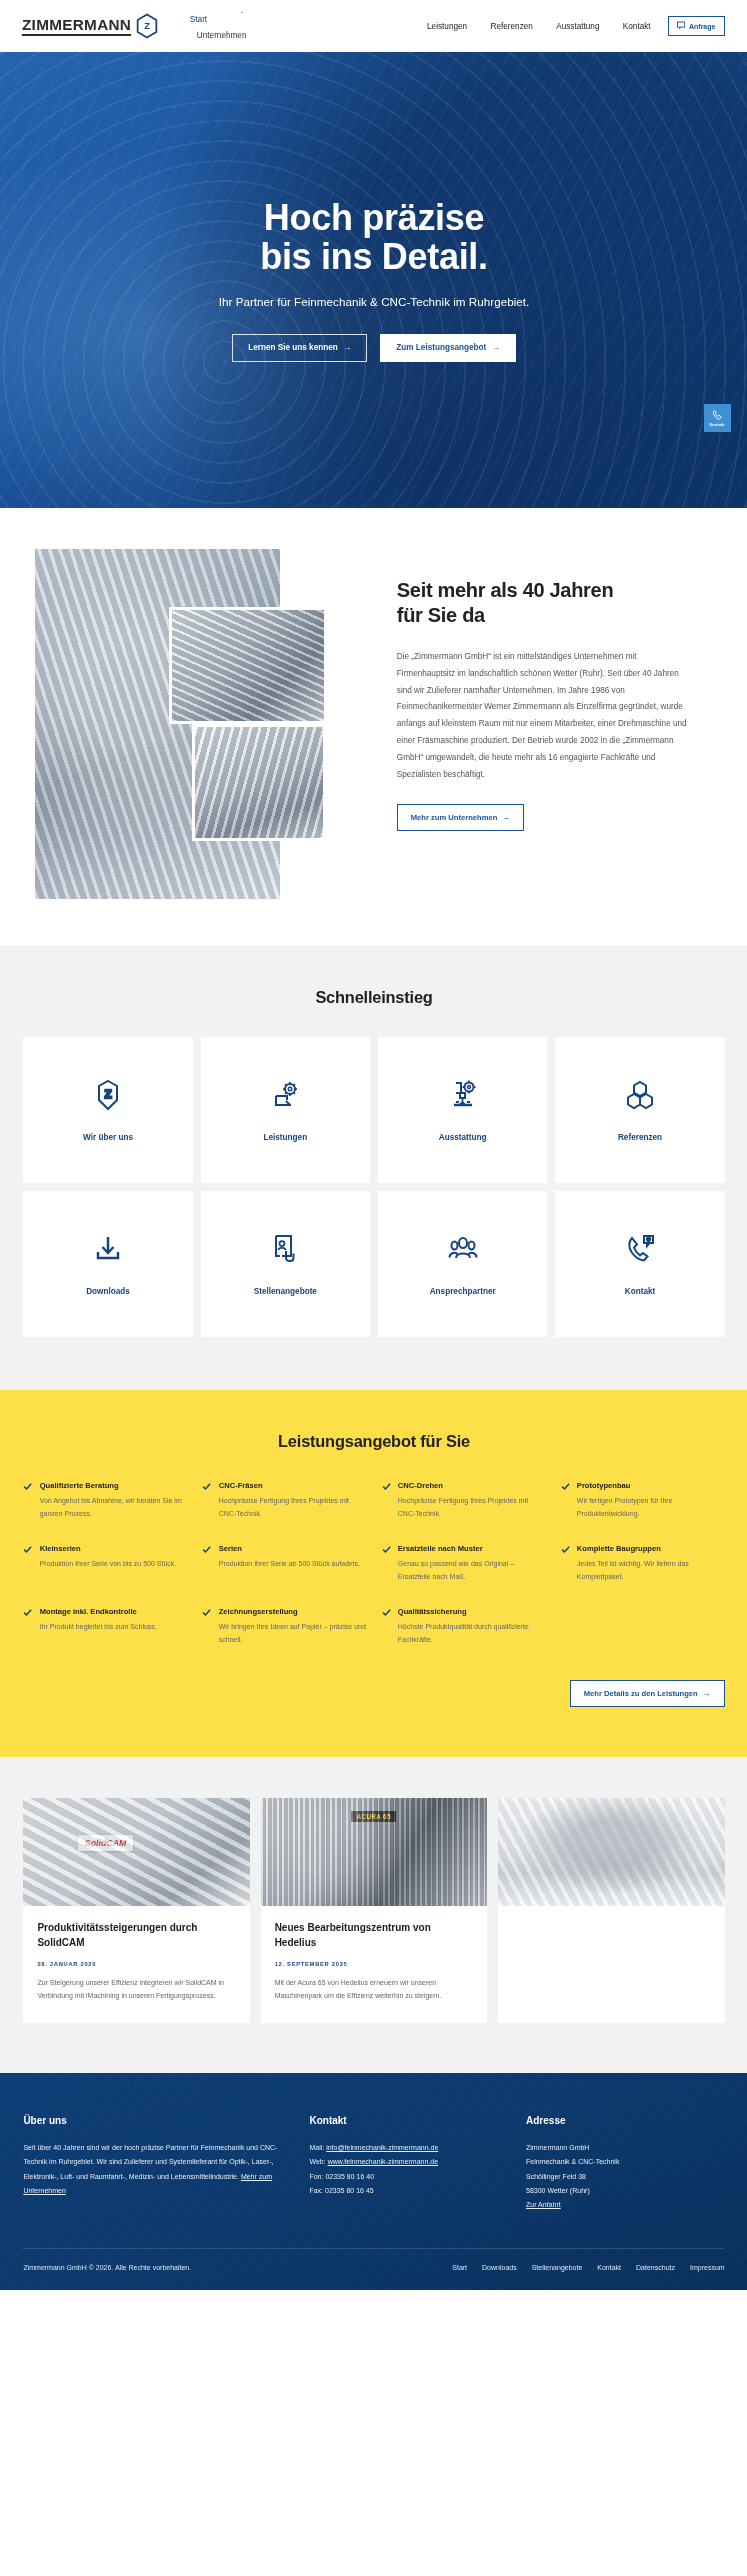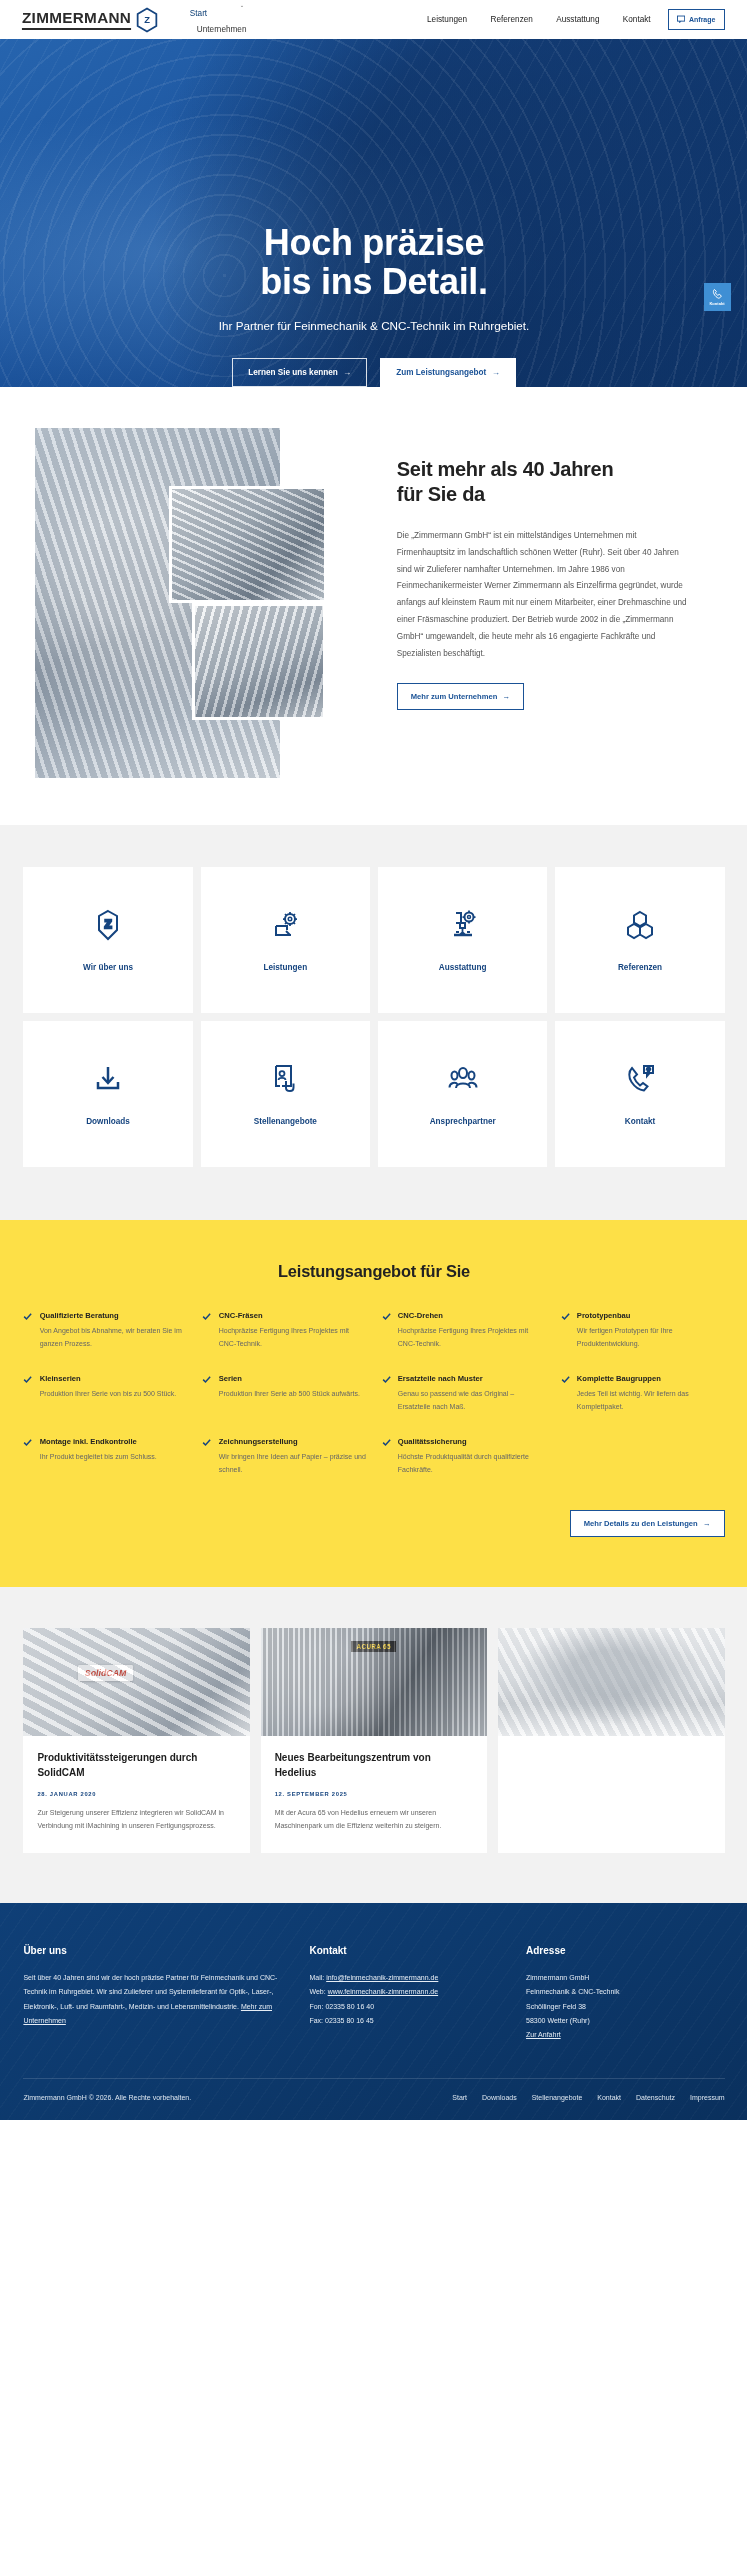--- a/index.html
+++ b/index.html
@@ -8,21 +8,21 @@
   body {
     font-family:"Liberation Sans", sans-serif;
     background:#ffffff;
     color:#222;
     -webkit-font-smoothing:antialiased;
   }
   a { text-decoration:none; color:inherit; }
 
   
   .header {
-    height:39px; background:#fff; display:flex; align-items:center;
+    height:52px; background:#fff; display:flex; align-items:center;
     padding:0 0 0 23.4px; position:relative; z-index:10;
   }
   .logo-wrap { display:flex; align-items:center; gap:5.8px; }
   .logo-word {
     font-family:"Liberation Sans", sans-serif;
     font-weight:bold; font-size:15px; letter-spacing:0.3px;
     color:#2b2b2b; border-bottom:2.3px solid #2b2b2b; padding-bottom:1.2px;
     transform:scaleX(1.02);
   }
   .logo-hex { width:22px; height:26px; display:block; }
@@ -39,27 +39,27 @@
   .nav-link { font-size:8.2px; color:#222; padding:3.5px 11.7px; white-space:nowrap; }
   .anfrage-btn {
     border:0.6px solid #1a5296; color:#1a5296; font-size:7px; font-weight:bold;
     padding:4.7px 8.2px; display:flex; align-items:center; gap:3.5px;
     margin-left:5.8px; margin-right:23.4px; background:#fff;
   }
   .anfrage-btn svg { width:8.2px; height:8.2px; }
 
   
   .hero {
-    height:348px; position:relative; overflow:hidden;
+    height:456px; position:relative; overflow:hidden;
     background:
       radial-gradient(ellipse at 22% 62%, rgba(90,145,205,.45) 0%, rgba(90,145,205,0) 46%),
       radial-gradient(ellipse at 74% 30%, rgba(26,72,135,.75) 0%, rgba(26,72,135,0) 52%),
       radial-gradient(circle at 58% 78%, rgba(18,58,112,.8) 0%, rgba(18,58,112,0) 55%),
       linear-gradient(150deg,#2664ae 0%,#1d56a0 35%,#174a8e 62%,#123f7c 100%);
-    display:flex; flex-direction:column; align-items:center; justify-content:flex-end;
+    display:flex; flex-direction:column; align-items:center; justify-content:center;
   }
   .hero:before{
     content:""; position:absolute; inset:0;
     background:
       repeating-linear-gradient(118deg, rgba(255,255,255,.045) 0 1.2px, rgba(0,0,0,0) 1.2px 15px),
       repeating-radial-gradient(circle at 30% 68%, rgba(255,255,255,.07) 0 1.8px, rgba(0,0,0,0) 1.8px 20px),
       radial-gradient(circle at 78% 55%, rgba(10,40,84,.55) 0 38%, rgba(0,0,0,0) 70%);
   }
   .hero-inner { position:relative; z-index:2; text-align:center; width:100%; }
   .hero h1 {
@@ -277,20 +277,21 @@
     </h2>
     <p>Die „Zimmermann GmbH“ ist ein mittelständiges Unternehmen mit Firmenhauptsitz im landschaftlich schönen Wetter (Ruhr). Seit über 40 Jahren sind wir Zulieferer namhafter Unternehmen. Im Jahre 1986 von Feinmechanikermeister Werner Zimmermann als Einzelfirma gegründet, wurde anfangs auf kleinstem Raum mit nur einem Mitarbeiter, einer Drehmaschine und einer Fräsmaschine produziert. Der Betrieb wurde 2002 in die „Zimmermann GmbH“ umgewandelt, die heute mehr als 16 engagierte Fachkräfte und Spezialisten beschäftigt.</p>
     <a class="btn-outline-blue">
       <span>Mehr zum Unternehmen</span>
       <span>→</span>
     </a>
   </div>
 </section>
 
 <section class="quick">
+  <h2 class="sec-title">Schnelleinstieg</h2>
   <div class="quick-grid">
 
     <a class="quick-card">
       <span>
         <svg viewBox="0 0 64 64">
             <polygon points="32,4 50,14 50,42 32,60 14,42 14,14" stroke="#15447f" fill="none" stroke-width="4"></polygon>
             <text x="32" y="38" font-size="22" font-weight="bold" fill="#15447f" text-anchor="middle" font-family="Liberation Sans, sans-serif">Z</text>
           </svg>
       </span>
       <span class="lbl">Wir über uns</span>

